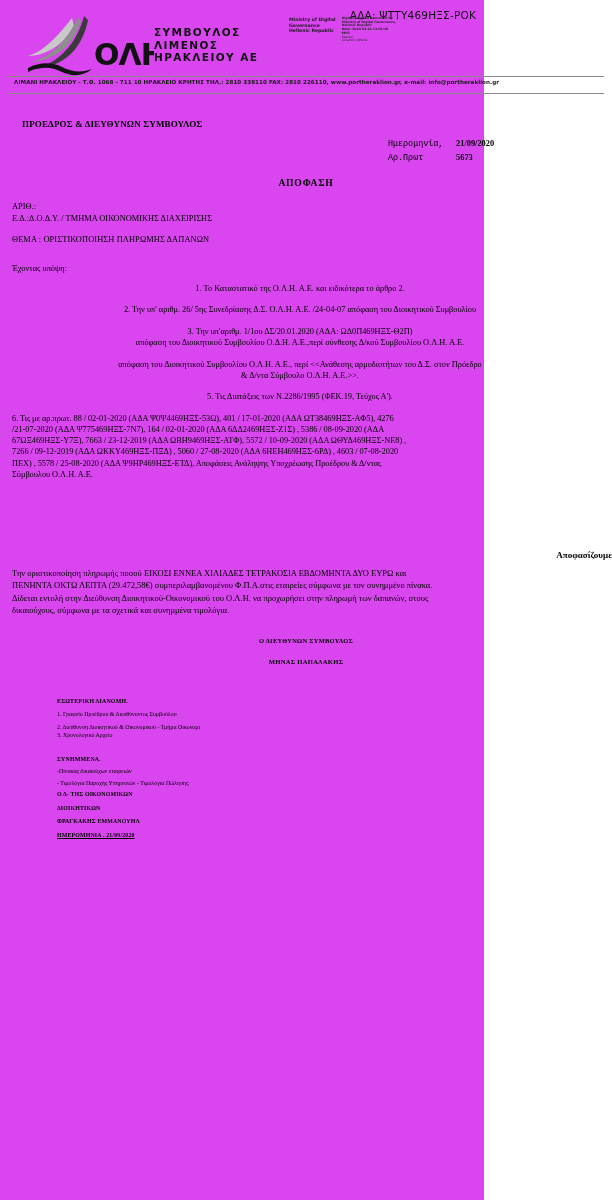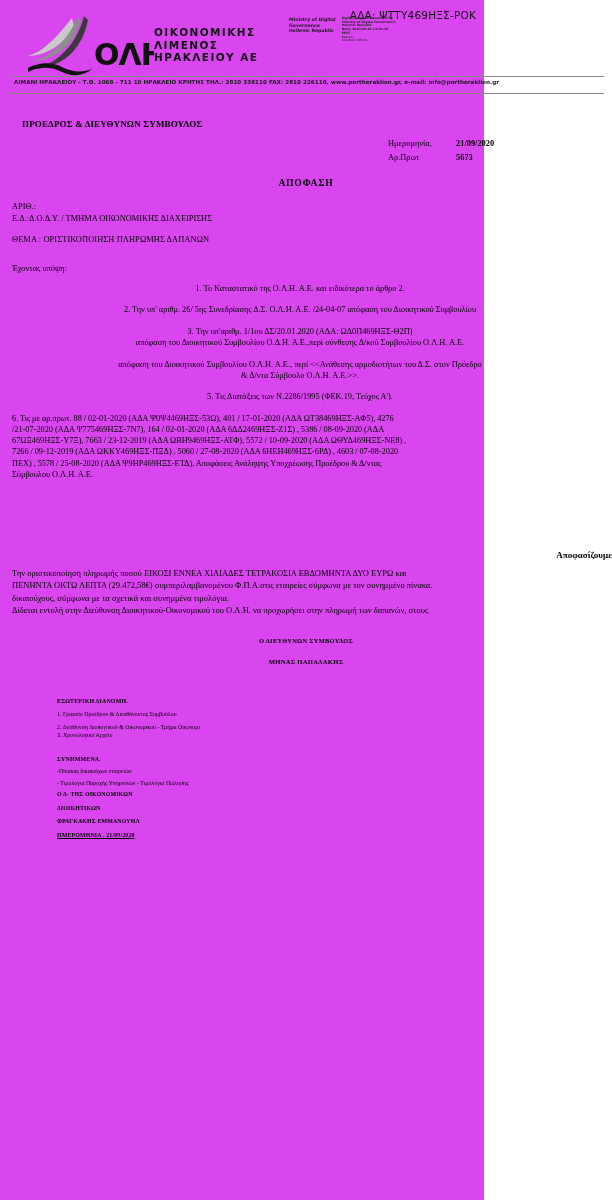--- a/index.html
+++ b/index.html
@@ -141,21 +141,21 @@
   }
 
   .meta-block {
     position: absolute;
     left: 388px;
     top: 42px;
     font-size: 8.4px;
     line-height: 14px;
   }
   .meta-row { display: flex; }
-  .meta-label { width: 68px; }
+  .meta-label { width: 68px; font-family: Liberation Mono, monospace; }
   .meta-value { font-weight: bold; }
 
   .doc-heading {
     position: absolute;
     left: 0;
     top: 82px;
     width: 612px;
     text-align: center;
     font-weight: bold;
     font-size: 9.6px;
@@ -296,21 +296,21 @@
 
     <div class="logo-block">
       <svg class="logo-mark" viewBox="0 0 128 62">
         <path d="M46 2 C38 12 30 22 20 30 C14 35 8 38 2 40 C10 40 20 37 28 32 C36 27 43 19 48 10 Z" fill="#c9c9c9"></path>
         <path d="M52 1 C46 14 38 26 27 35 C20 41 12 44 4 46 C14 46 25 42 34 36 C44 29 51 17 55 5 Z" fill="#8e8e8e"></path>
         <path d="M58 0 C54 16 46 30 34 40 C26 47 16 51 6 53 C18 53 30 49 40 42 C52 33 59 19 62 4 Z" fill="#3a3a3a"></path>
         <path d="M2 52 C14 46 26 46 36 51 C46 56 56 57 66 53 C58 60 46 61 36 56 C26 51 14 50 2 56 Z" fill="#111"></path>
         <text x="68" y="49" font-family="DejaVu Sans, sans-serif" font-size="30" font-weight="bold" fill="#111" letter-spacing="-1">ΟΛΗ</text>
       </svg>
       <div class="logo-words">
-        <div>ΟΙΚΟΝΟΜΙΚΗΣ</div>
+        <div>ΣΥΜΒΟΥΛΟΣ</div>
         <div>ΛΙΜΕΝΟΣ</div>
         <div>ΗΡΑΚΛΕΙΟΥ ΑΕ</div>
       </div>
     </div>
 
     <div class="ministry-block">
       <div class="ministry-en">
         <div>Ministry of Digital</div>
         <div>Governance</div>
         <div>Hellenic Republic</div>
@@ -383,22 +383,22 @@
         <div>ΠΕΧ) , 5578 / 25-08-2020 (ΑΔΑ  Ψ9ΗΡ469ΗΞΣ-ΕΤΔ),    Αποφάσεις  Ανάληψης  Υποχρέωσης  Προέδρου &amp; Δ/ντας</div>
         <div>Σύμβουλου Ο.Λ.Η. Α.Ε.</div>
       </div>
     </div>
 
     <div class="decide-heading">Αποφασίζουμε</div>
 
     <div class="decision-text">
       <div>Την οριστικοποίηση πληρωμής ποσού ΕΙΚΟΣΙ ΕΝΝΕΑ ΧΙΛΙΑΔΕΣ ΤΕΤΡΑΚΟΣΙΑ ΕΒΔΟΜΗΝΤΑ ΔΥΟ  ΕΥΡΩ και</div>
       <div>ΠΕΝΗΝΤΑ ΟΚΤΩ  ΛΕΠΤΑ (29.472,58€) συμπεριλαμβανομένου Φ.Π.Α.στις εταιρείες σύμφωνα με τον συνημμένο πίνακα.</div>
+      <div>Δίδεται εντολή στην Διεύθυνση Διοικητικού-Οικονομικού του Ο.Λ.Η. να προχωρήσει στην πληρωμή των δαπανών, στους</div>
       <div>δικαιούχους, σύμφωνα με τα σχετικά και συνημμένα τιμολόγια.</div>
-      <div>Δίδεται εντολή στην Διεύθυνση Διοικητικού-Οικονομικού του Ο.Λ.Η. να προχωρήσει στην πληρωμή των δαπανών, στους</div>
     </div>
 
     <div class="sign-title">Ο ΔΙΕΥΘΥΝΩΝ ΣΥΜΒΟΥΛΟΣ</div>
     <div class="sign-name">ΜΗΝΑΣ ΠΑΠΑΔΑΚΗΣ</div>
 
     <div class="dist-block">
       <div class="dist-title">ΕΣΩΤΕΡΙΚΗ ΔΙΑΝΟΜΗ.</div>
       <div class="dist-item">1. Γραφείο Προέδρου &amp; Διευθύνοντος Συμβούλου</div>
       <div class="dist-item packed">2. Διεύθυνση Διοικητικού &amp; Οικονομικού - Τμήμα Οικονομι</div>
       <div class="dist-item packed">3. Χρονολογικό Αρχείο</div>

